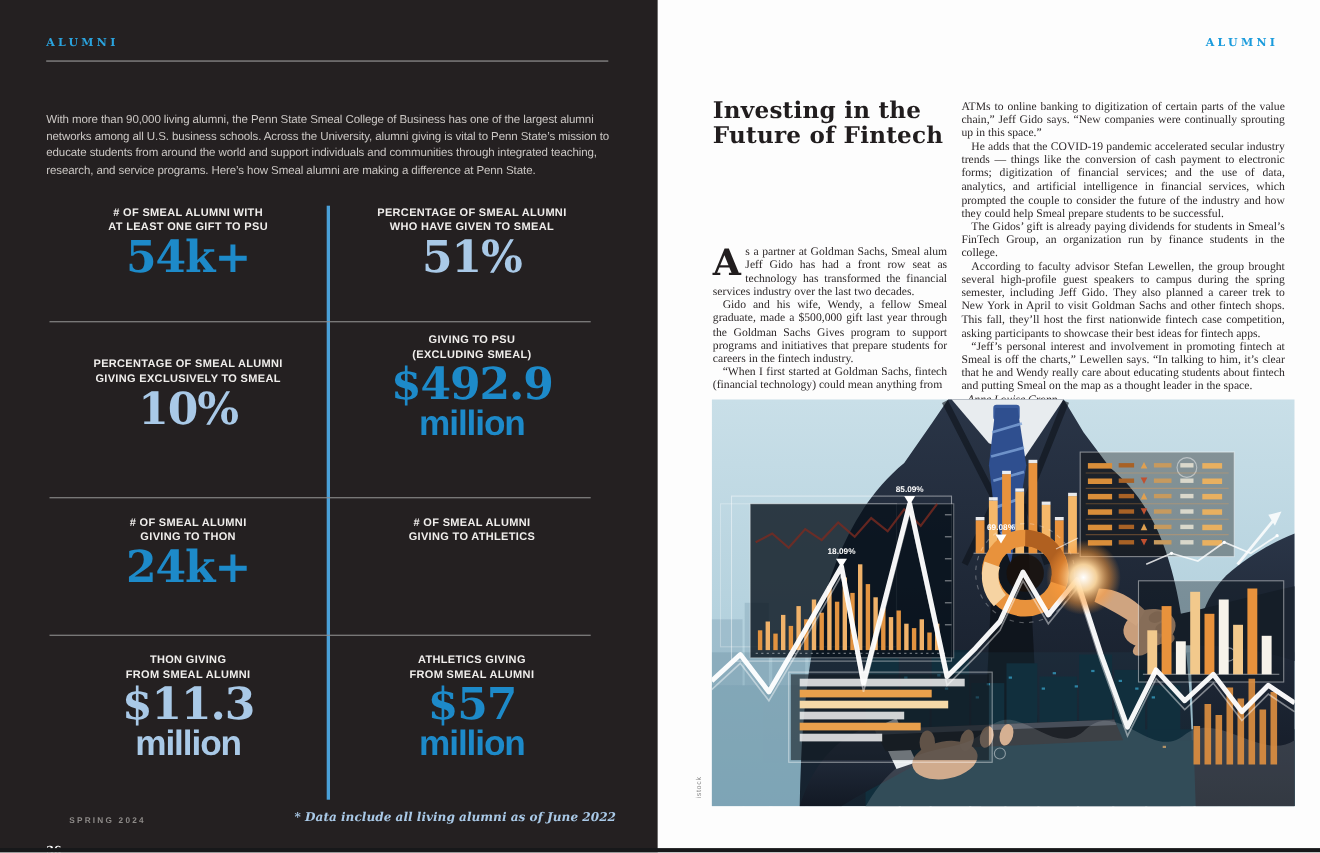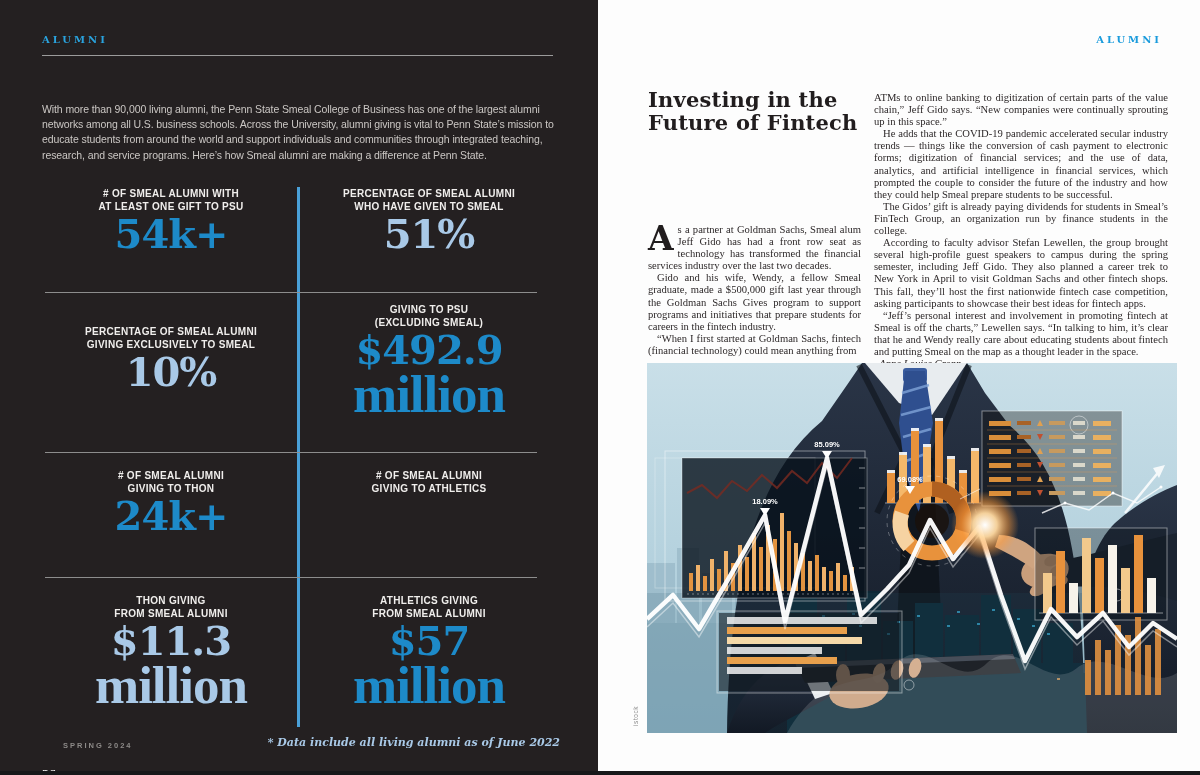--- a/index.html
+++ b/index.html
@@ -29,21 +29,21 @@
   .stat { position:absolute; width:252px; text-align:center; }
   .stat .lbl {
     font-size:10px; font-weight:bold; line-height:12.5px; color:#f0eeec;
     letter-spacing:.3px; white-space:pre-line;
   }
   .stat .val {
     font-family:"DejaVu Serif", serif; font-weight:bold; font-size:40px;
     line-height:.92; margin-top:3px; letter-spacing:-1px;
   }
   .stat .unit {
-    font-family:Liberation Serif, serif; font-weight:bold; font-size:53px;
+    font-family:Liberation Sans, sans-serif; font-weight:bold; font-size:32px;
     line-height:.98; letter-spacing:-1px;
   }
   .tone-m .val, .tone-m .unit { color:#1d8ac9; }
   .tone-l .val, .tone-l .unit { color:#a9c9e7; }
   #s0 { left:45px;  top:188px; }
   #s1 { left:303px; top:188px; }
   #s2 { left:45px;  top:326px; }
   #s3 { left:303px; top:304px; }
   #s4 { left:45px;  top:470px; }
   #s5 { left:303px; top:470px; }

